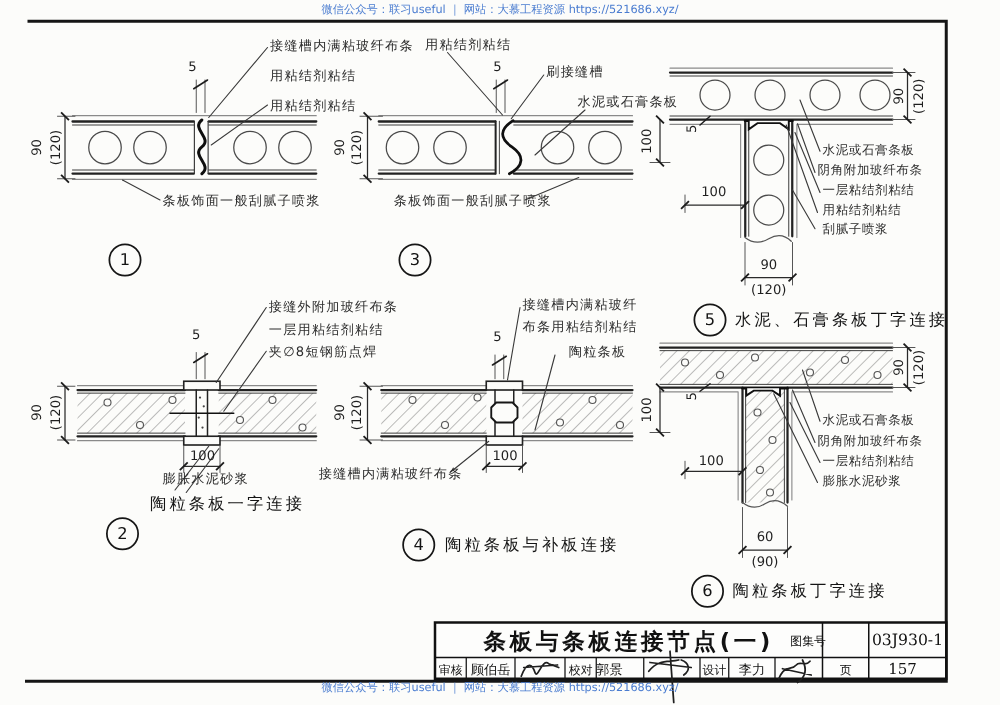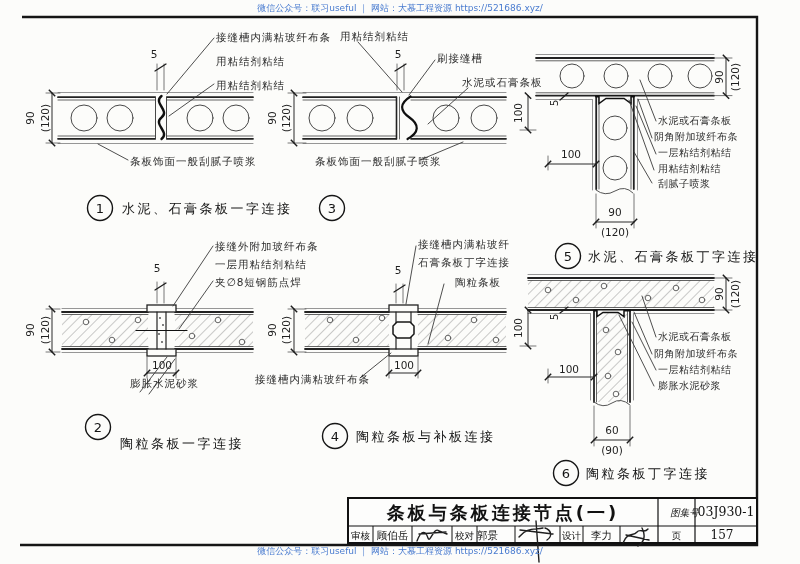--- a/index.html
+++ b/index.html
@@ -361,21 +361,20 @@
   <div class="wm" style="top:546px;">微信公众号：联习useful ｜ 网站：大慕工程资源 https://521686.xyz/</div>
 
   <div class="lbl" style="left:216px;top:31px;">接缝槽内满粘玻纤布条</div>
   <div class="lbl" style="left:216px;top:55px;">用粘结剂粘结</div>
   <div class="lbl" style="left:216px;top:79px;">用粘结剂粘结</div>
   <div class="lbl" style="left:130px;top:155px;">条板饰面一般刮腻子喷浆</div>
   <div class="dim" style="left:146px;top:48px;width:16px;">5</div>
   <div class="dim rot" style="left:17px;top:112px;width:26px;">90</div>
   <div class="dim rot" style="left:27px;top:112px;width:36px;">(120)</div>
   <div class="num" style="left:92px;top:201px;">1</div>
-  <div class="cap" style="left:122px;top:201px;">水泥、石膏条板一字连接</div>
 
   <div class="lbl" style="left:340px;top:30px;">用粘结剂粘结</div>
   <div class="lbl" style="left:437px;top:52px;">刷接缝槽</div>
   <div class="lbl" style="left:462px;top:76px;">水泥或石膏条板</div>
   <div class="lbl" style="left:315px;top:155px;">条板饰面一般刮腻子喷浆</div>
   <div class="dim" style="left:390px;top:48px;width:16px;">5</div>
   <div class="dim rot" style="left:259px;top:112px;width:26px;">90</div>
   <div class="dim rot" style="left:268px;top:112px;width:36px;">(120)</div>
   <div class="num" style="left:324px;top:201px;">3</div>
 
@@ -396,24 +395,24 @@
 
   <div class="lbl" style="left:215px;top:240px;">接缝外附加玻纤布条</div>
   <div class="lbl" style="left:215px;top:258px;">一层用粘结剂粘结</div>
   <div class="lbl" style="left:215px;top:276px;">夹∅8短钢筋点焊</div>
   <div class="lbl" style="left:130px;top:377px;">膨胀水泥砂浆</div>
   <div class="dim" style="left:149px;top:262px;width:16px;">5</div>
   <div class="dim rot" style="left:17px;top:324px;width:26px;">90</div>
   <div class="dim rot" style="left:27px;top:324px;width:36px;">(120)</div>
   <div class="dim" style="left:145px;top:359px;width:34px;">100</div>
   <div class="num" style="left:90px;top:420px;">2</div>
-  <div class="cap" style="left:120px;top:436px;">陶粒条板一字连接</div>
+  <div class="cap" style="left:120px;top:396px;">陶粒条板一字连接</div>
 
   <div class="lbl" style="left:418px;top:238px;">接缝槽内满粘玻纤</div>
-  <div class="lbl" style="left:418px;top:256px;">石膏条板丁字连接</div>
+  <div class="lbl" style="left:418px;top:256px;">布条用粘结剂粘结</div>
   <div class="lbl" style="left:423px;top:276px;padding-left:32px;">陶粒条板</div>
   <div class="lbl" style="left:255px;top:373px;">接缝槽内满粘玻纤布条</div>
   <div class="dim" style="left:390px;top:264px;width:16px;">5</div>
   <div class="dim rot" style="left:259px;top:324px;width:26px;">90</div>
   <div class="dim rot" style="left:268px;top:324px;width:36px;">(120)</div>
   <div class="dim" style="left:387px;top:359px;width:34px;">100</div>
   <div class="num" style="left:327px;top:429px;">4</div>
   <div class="cap" style="left:356px;top:429px;">陶粒条板与补板连接</div>
 
   <div class="lbl lbl-sm" style="left:658px;top:331px;">水泥或石膏条板</div>
@@ -424,21 +423,21 @@
   <div class="dim rot" style="left:717px;top:288px;width:36px;">(120)</div>
   <div class="dim rot" style="left:503px;top:322px;width:30px;">100</div>
   <div class="dim" style="left:554px;top:363px;width:30px;">100</div>
   <div class="dim rot" style="left:548px;top:311px;width:12px;">5</div>
   <div class="dim" style="left:592px;top:424px;width:40px;">60</div>
   <div class="dim" style="left:590px;top:444px;width:44px;">(90)</div>
   <div class="num" style="left:558px;top:466px;">6</div>
   <div class="cap" style="left:586px;top:466px;">陶粒条板丁字连接</div>
 
   <div class="tb" style="left:352px;top:501px;width:302px;font-size:18px;font-weight:bold;letter-spacing:3px;">条板与条板连接节点(一)</div>
-  <div class="tb" style="left:666px;top:507px;width:37px;font-size:9.5px;font-style:italic;">图集号</div>
+  <div class="tb" style="left:628px;top:507px;width:37px;font-size:9.5px;">图集号</div>
   <div class="tb" style="left:695px;top:504px;width:62px;font-size:12.5px;font-family:'DejaVu Serif',serif;text-align:center;">03J930-1</div>
   <div class="tb" style="left:348px;top:530px;width:25px;font-size:9.5px;">审核</div>
   <div class="tb" style="left:373px;top:529px;width:39px;font-size:10.5px;">顾伯岳</div>
   <div class="tb" style="left:452px;top:530px;width:25px;font-size:9.5px;">校对</div>
   <div class="tb" style="left:477px;top:529px;width:16px;font-size:10.5px;">郭景</div>
   <div class="tb" style="left:560px;top:530px;width:23px;font-size:9.5px;">设计</div>
   <div class="tb" style="left:583px;top:529px;width:37px;font-size:10.5px;">李力</div>
   <div class="tb" style="left:658px;top:530px;width:37px;font-size:9.5px;">页</div>
   <div class="tb" style="left:695px;top:528px;width:54px;font-size:12px;font-family:'DejaVu Serif',serif;">157</div>
 

